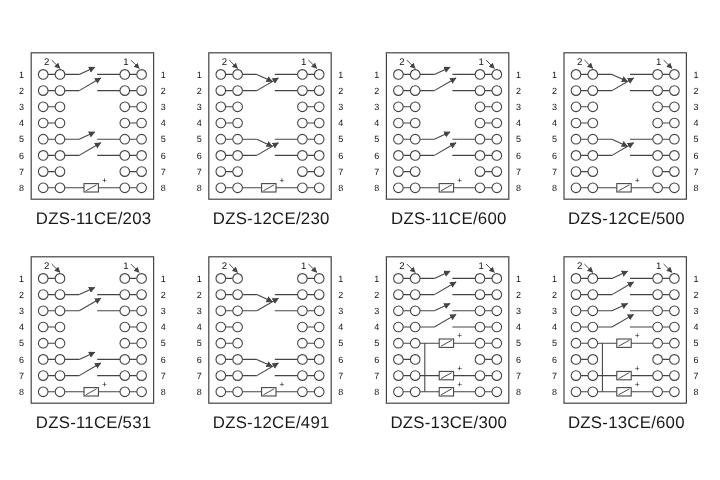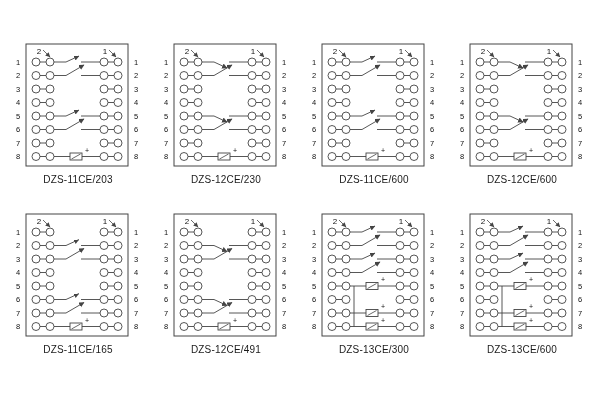--- a/index.html
+++ b/index.html
@@ -7,21 +7,21 @@
     width:600px;height:400px;background:#ffffff;box-sizing:border-box;
     padding:42px 0 0 0;
     display:grid;
     grid-template-columns:repeat(4,148px);
     grid-template-rows:170px 170px;
     justify-content:center;
     font-family:"Liberation Sans","DejaVu Sans",sans-serif;
   }
   .panel{display:flex;flex-direction:column;align-items:center;}
   .panel-label{
-    font-size:10px;color:#1a1a1a;margin-top:2px;letter-spacing:.2px;
+    font-size:14px;color:#1a1a1a;margin-top:2px;letter-spacing:.2px;
     font-family:"Liberation Sans","DejaVu Sans",sans-serif;
   }
   svg.schematic{display:block;}
 </style>
 </head>
 <body>
 
 <div class="sheet" id="board">
   <div class="panel">
     <svg class="schematic" width="140" height="130" viewBox="0 0 140 130">
@@ -401,21 +401,21 @@
         <line x1="73" y1="74" x2="92" y2="74" stroke="#444444" stroke-width="0.9"></line>
         <line x1="46" y1="87.5" x2="58" y2="87.5" stroke="#444444" stroke-width="0.9"></line>
         <line x1="58" y1="87.5" x2="76" y2="77" stroke="#444444" stroke-width="0.9" marker-end="url(#ah3)"></line>
         <line x1="73" y1="87.5" x2="92" y2="87.5" stroke="#444444" stroke-width="0.9"></line>
         <line x1="46" y1="114.5" x2="62" y2="114.5" stroke="#444444" stroke-width="0.9"></line>
         <rect x="62" y="111" width="12" height="7" fill="#fff" stroke="#444444" stroke-width="0.9"></rect>
         <line x1="63.5" y1="117" x2="72.5" y2="112" stroke="#444444" stroke-width="0.8"></line>
         <line x1="74" y1="114.5" x2="92" y2="114.5" stroke="#444444" stroke-width="0.9"></line>
         <text x="79" y="110.5" font-size="7" fill="#111111" text-anchor="middle">+</text>
       </svg>
-    <div class="panel-label">DZS-12CE/600</div>
+    <div class="panel-label">DZS-12CE/500</div>
   </div>
 
   <div class="panel">
     <svg class="schematic" width="140" height="130" viewBox="0 0 140 130">
         <defs>
           <marker id="ah4" markerWidth="7" markerHeight="7" refX="5.5" refY="3" orient="auto">
             <path d="M0 0 L6 3 L0 6 Z" fill="#444444"></path>
           </marker>
         </defs>
         <rect x="18" y="2" width="102" height="122" fill="none" stroke="#444444" stroke-width="1"></rect>
@@ -498,21 +498,21 @@
         <line x1="73" y1="87.5" x2="92" y2="87.5" stroke="#444444" stroke-width="0.9"></line>
         <line x1="46" y1="101" x2="58" y2="101" stroke="#444444" stroke-width="0.9"></line>
         <line x1="58" y1="101" x2="76" y2="90.5" stroke="#444444" stroke-width="0.9" marker-end="url(#ah4)"></line>
         <line x1="73" y1="101" x2="92" y2="101" stroke="#444444" stroke-width="0.9"></line>
         <line x1="46" y1="114.5" x2="62" y2="114.5" stroke="#444444" stroke-width="0.9"></line>
         <rect x="62" y="111" width="12" height="7" fill="#fff" stroke="#444444" stroke-width="0.9"></rect>
         <line x1="63.5" y1="117" x2="72.5" y2="112" stroke="#444444" stroke-width="0.8"></line>
         <line x1="74" y1="114.5" x2="92" y2="114.5" stroke="#444444" stroke-width="0.9"></line>
         <text x="79" y="110.5" font-size="7" fill="#111111" text-anchor="middle">+</text>
       </svg>
-    <div class="panel-label">DZS-11CE/165</div>
+    <div class="panel-label">DZS-11CE/531</div>
   </div>
 
   <div class="panel">
     <svg class="schematic" width="140" height="130" viewBox="0 0 140 130">
         <defs>
           <marker id="ah5" markerWidth="7" markerHeight="7" refX="5.5" refY="3" orient="auto">
             <path d="M0 0 L6 3 L0 6 Z" fill="#444444"></path>
           </marker>
         </defs>
         <rect x="18" y="2" width="102" height="122" fill="none" stroke="#444444" stroke-width="1"></rect>

